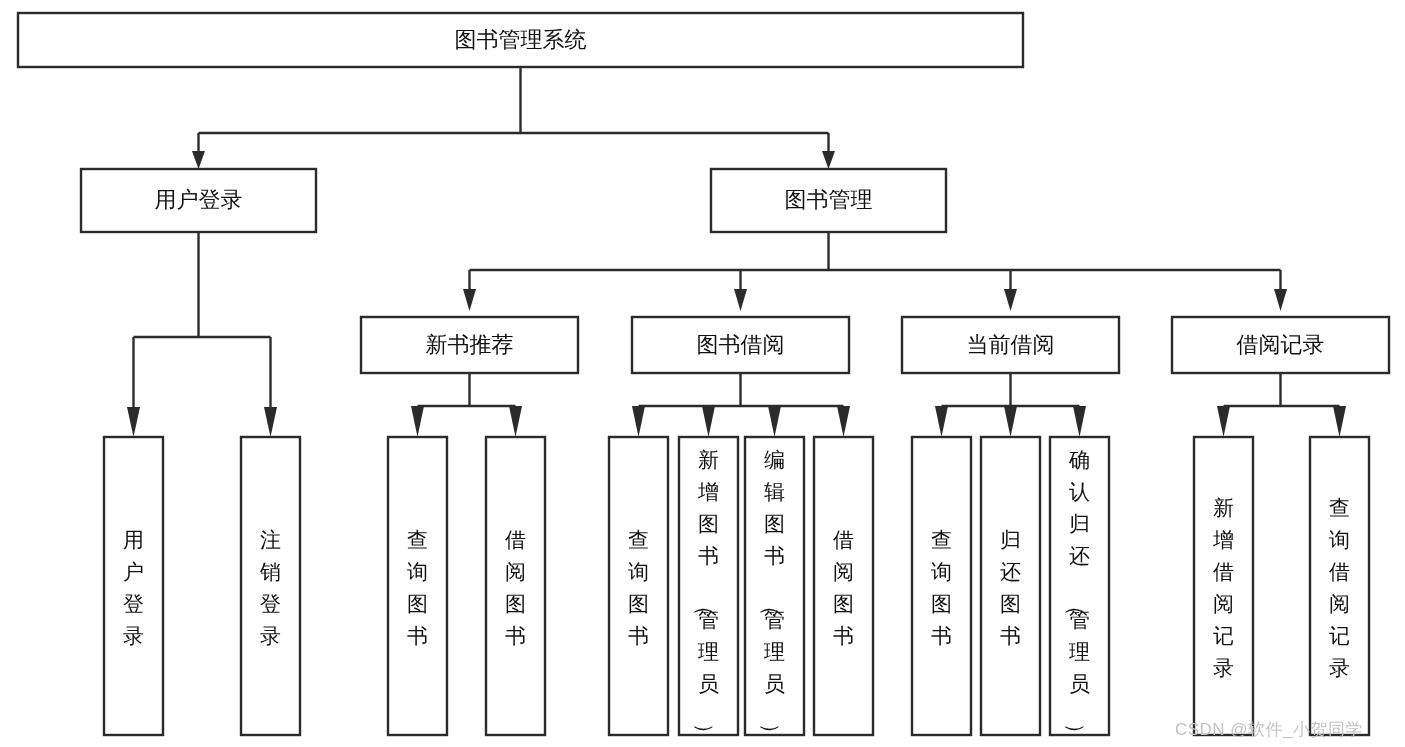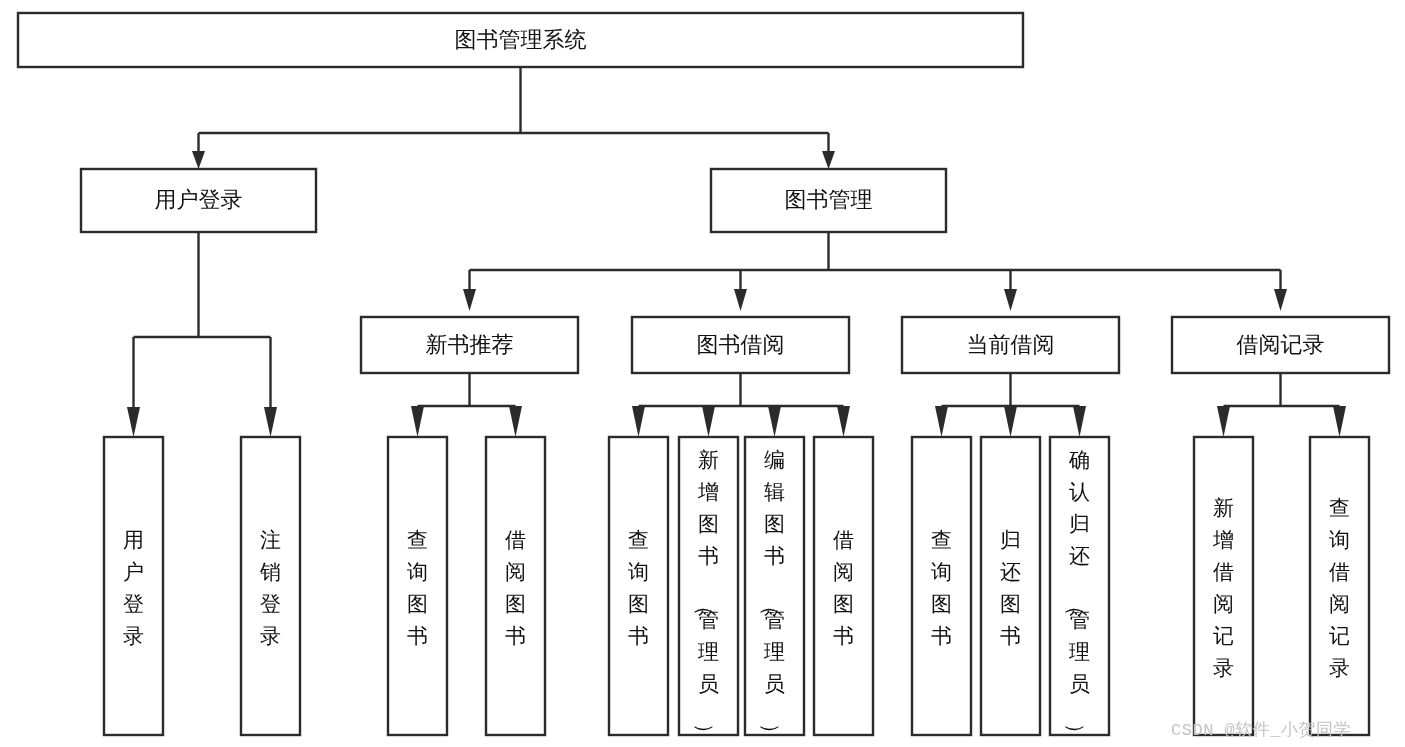--- a/index.html
+++ b/index.html
@@ -50,25 +50,25 @@
     dominant-baseline: middle;
   }
   .node-label-vertical {
     fill: #111111;
     font-family: "Liberation Sans", "DejaVu Sans", sans-serif;
     font-size: 21px;
     text-anchor: middle;
   }
   .watermark {
     position: absolute;
-    right: 12px;
+    right: 0;
     bottom: 6px;
     color: #c3c3c3;
     font-size: 17px;
-    font-family: Liberation Mono, monospace;
+    font-family: Liberation Sans, sans-serif;
     letter-spacing: 0.5px;
     white-space: nowrap;
     pointer-events: none;
   }
 </style>
 </head>
 <body>
 
 <div id="diagram-root">
 

